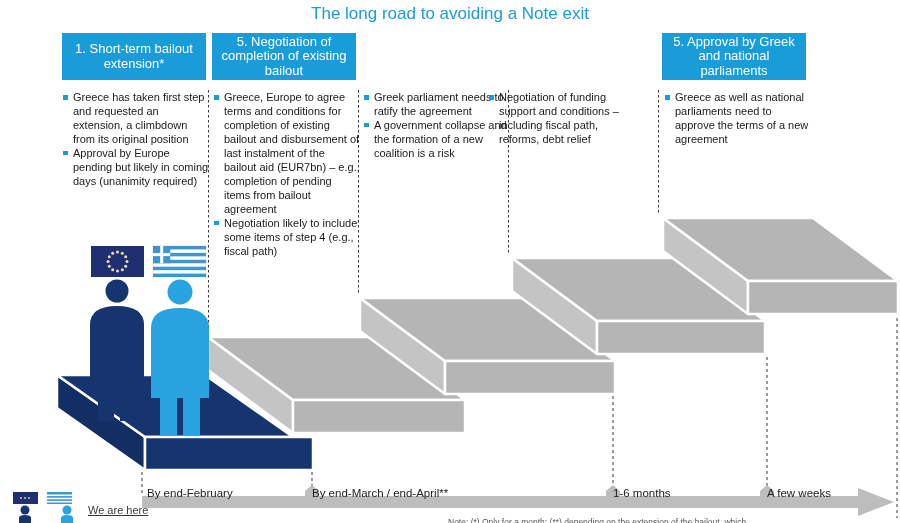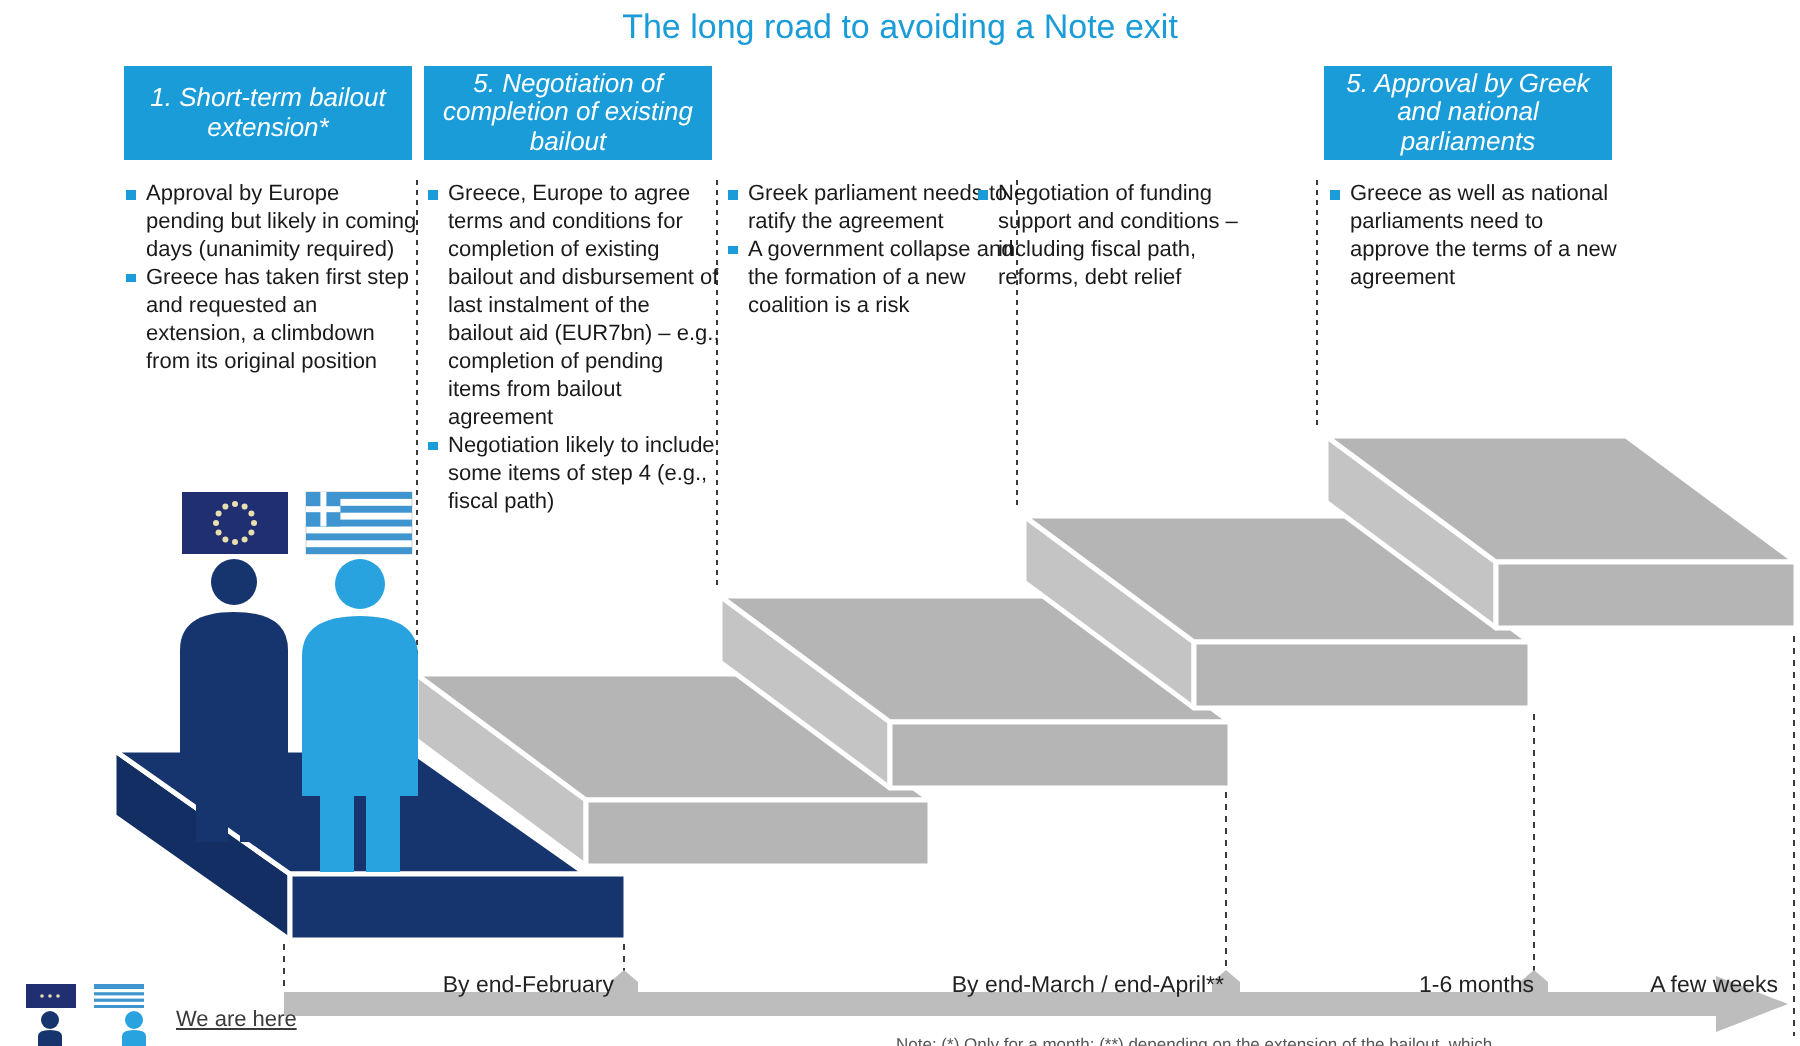--- a/index.html
+++ b/index.html
@@ -7,32 +7,32 @@
     position:relative;width:900px;height:523px;background:#ffffff;
     overflow:hidden;font-family:"Liberation Sans",sans-serif;
   }
   .title{
     position:absolute;top:4px;left:0;width:900px;text-align:center;
     font-size:17px;color:#1a9cd8;
   }
   .hdr{
     position:absolute;top:33px;height:47px;width:144px;background:#1a9cd8;
     color:#fff;display:flex;align-items:center;justify-content:center;
-    text-align:center;font-size:13px;line-height:1.08;padding:0 2px;box-sizing:border-box;font-style:italic;
+    text-align:center;font-size:13px;line-height:1.08;padding:0 2px;box-sizing:border-box;
   }
   .col{
     position:absolute;top:91px;width:147px;font-size:11px;line-height:1.27;color:#1a1a1a;
   }
   .col ul{list-style:none;margin:0;padding:0;}
   .col li{position:relative;padding-left:11px;}
   .col li::before{
     content:"";position:absolute;left:1px;top:4px;width:4.5px;height:4.5px;background:#1a9cd8;
   }
   .tl-label{
-    position:absolute;top:487px;font-size:11.5px;color:#222;text-align:right;
+    position:absolute;top:487px;font-size:11.5px;color:#222;text-align:left;
   }
   .legend-label{
     position:absolute;left:88px;top:504px;font-size:11px;color:#3a3a3a;text-decoration:underline;
   }
   .footnote{
     position:absolute;left:448px;top:517px;width:445px;font-size:8.5px;color:#555;
     white-space:nowrap;overflow:hidden;
   }
   svg{position:absolute;left:0;top:0;}
 </style>
@@ -165,22 +165,22 @@
   </svg>
 
   <div class="title">The long road to avoiding a Note exit</div>
 
   <div class="hdr" style="left:62px">1. Short-term bailout extension*</div>
   <div class="hdr" style="left:212px">5. Negotiation of completion of existing bailout</div>
   <div class="hdr" style="left:662px">5. Approval by Greek and national parliaments</div>
 
   <div class="col" style="left:62px">
     <ul>
+      <li>Greece has taken first step and requested an extension, a climbdown from its original position</li>
       <li>Approval by Europe pending but likely in coming days (unanimity required)</li>
-      <li>Greece has taken first step and requested an extension, a climbdown from its original position</li>
     </ul>
   </div>
   <div class="col" style="left:213px">
     <ul>
       <li>Greece, Europe to agree terms and conditions for completion of existing bailout and disbursement of last instalment of the bailout aid (EUR7bn) – e.g., completion of pending items from bailout agreement</li>
       <li>Negotiation likely to include some items of step 4 (e.g., fiscal path)</li>
     </ul>
   </div>
   <div class="col" style="left:363px">
     <ul>

